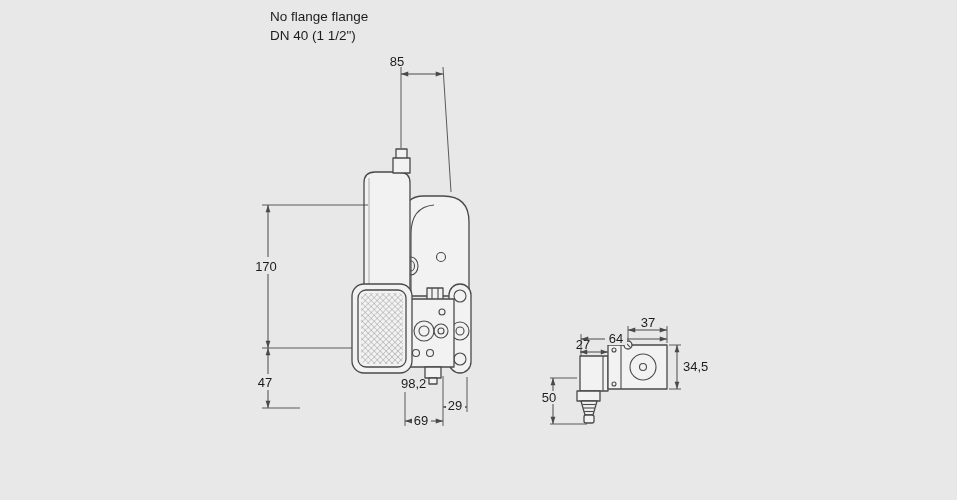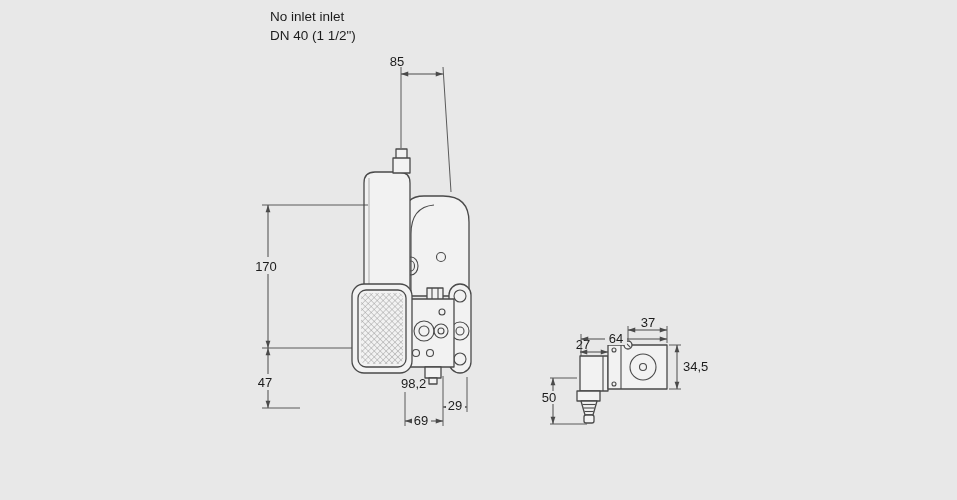--- a/index.html
+++ b/index.html
@@ -22,21 +22,21 @@
   .dimtext{font-family:"Liberation Sans",sans-serif;font-size:13px;fill:var(--text);}
   .bgpatch{fill:var(--bg);stroke:none;}
   .arrhead{fill:var(--line);}
 </style>
 </head>
 <body>
 
 <div class="stage">
 
   <div class="header-note">
-    <div>No inlet inlet</div>
+    <div>No flange flange</div>
     <div>DN 40 (1 1/2")</div>
   </div>
 
   <svg width="957" height="500" viewBox="0 0 957 500">
     <defs>
       <marker id="arr" viewBox="0 0 10 10" refX="9.3" refY="5" markerWidth="8.5" markerHeight="8.5" orient="auto-start-reverse" markerUnits="userSpaceOnUse">
         <path class="arrhead" d="M0.8 2.2 L9.3 5 L0.8 7.8 Z"></path>
       </marker>
       <pattern id="mesh" width="4.2" height="4.2" patternUnits="userSpaceOnUse" patternTransform="rotate(45)">
         <path d="M0 0 H4.2 M0 0 V4.2" stroke="#909090" stroke-width="0.8" fill="none"></path>

